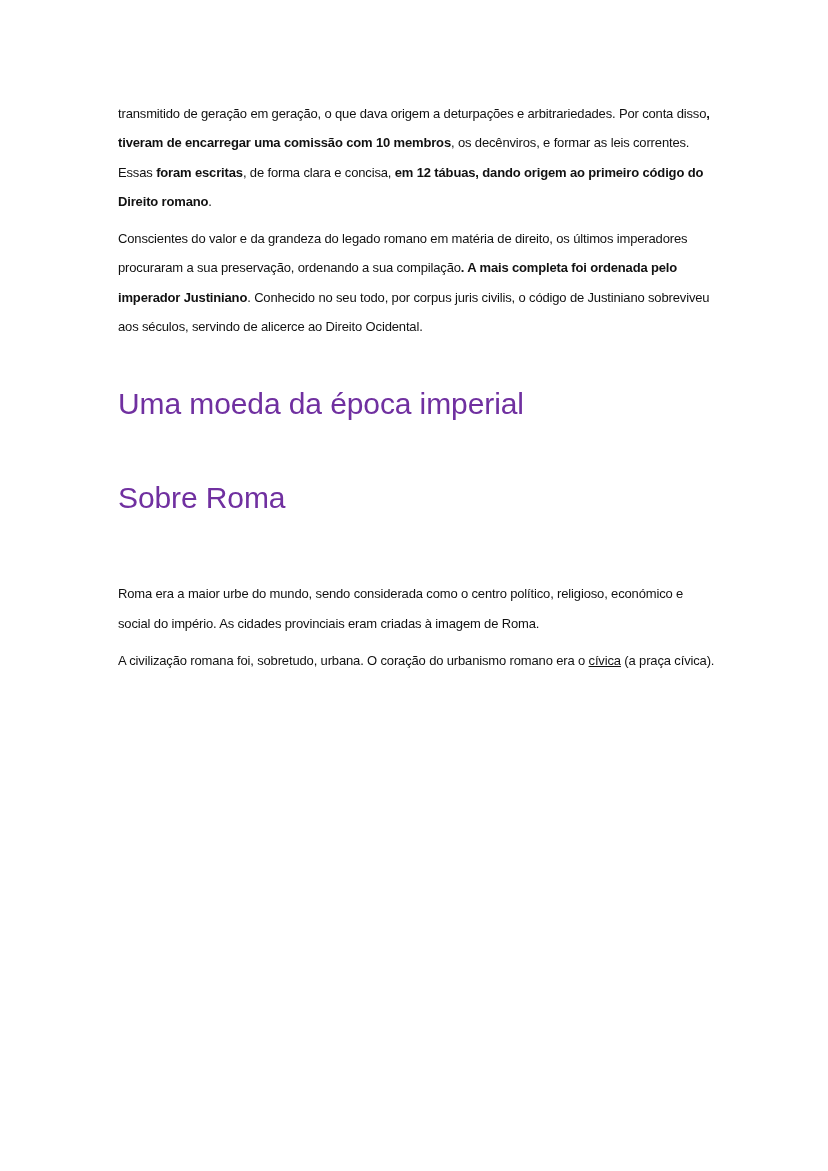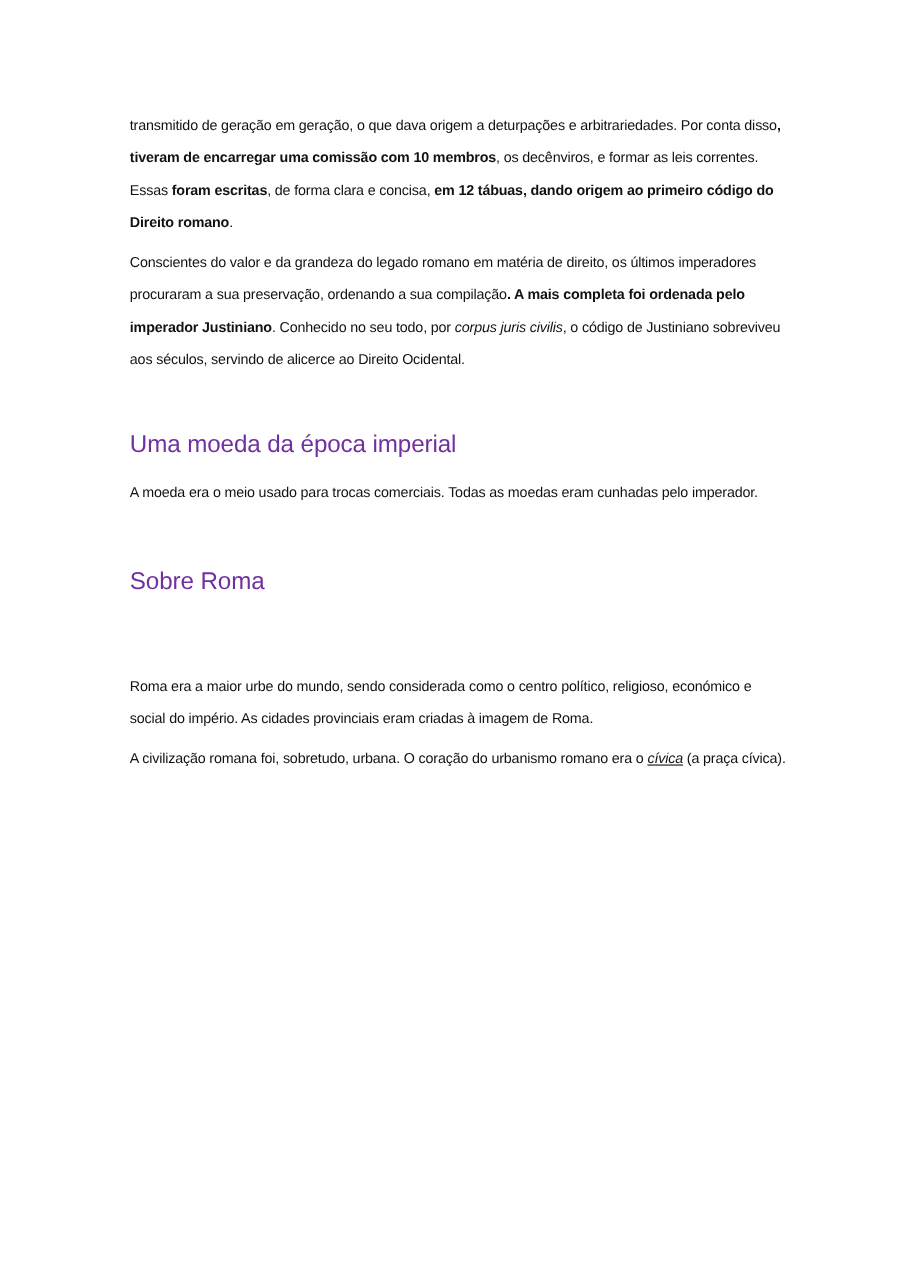--- a/index.html
+++ b/index.html
@@ -26,27 +26,27 @@
       font-size: 13px;
       line-height: 29.3px;
       letter-spacing: -0.15px;
     }
     .gap-small { height: 8px; }
     .gap-section { height: 46px; }
     h2.heading {
       margin: 0;
       font-weight: normal;
       color: #7030A0;
-      font-size: 22px;
+      font-size: 30px;
       line-height: 34px;
       letter-spacing: -0.1px;
     }
     .heading-gap { height: 12px; }
     .b { font-weight: bold; }
-    .i { font-style: italic; }
+    .i { }
     .u { text-decoration: underline; }
   </style>
 </head>
 <body>
 
 <div class="page">
 
   <p class="body-text">
     <span>transmitido de geração em geração, o que dava origem a deturpações e arbitrariedades. Por conta disso</span><span class="b">, tiveram de encarregar uma comissão com 10 membros</span><span>, os decênviros, e formar as leis correntes. Essas </span><span class="b">foram escritas</span><span>, de forma clara e concisa, </span><span class="b">em 12 tábuas, dando origem ao primeiro código do Direito romano</span><span>.</span>
   </p>
@@ -54,21 +54,20 @@
   <div class="gap-small"></div>
 
   <p class="body-text">
     <span>Conscientes do valor e da grandeza do legado romano em matéria de direito, os últimos imperadores procuraram a sua preservação, ordenando a sua compilação</span><span class="b">. A mais completa foi ordenada pelo imperador Justiniano</span><span>. Conhecido no seu todo, por </span><span class="i">corpus juris civilis</span><span>, o código de Justiniano sobreviveu aos séculos, servindo de alicerce ao Direito Ocidental.</span>
   </p>
 
   <div class="gap-section"></div>
 
   <h2 class="heading">Uma moeda da época imperial</h2>
   <div class="heading-gap"></div>
-  <p class="body-text">A moeda era o meio usado para trocas comerciais. Todas as moedas eram cunhadas pelo imperador.</p>
 
   <div class="gap-section" style="height:48px"></div>
 
   <h2 class="heading">Sobre Roma</h2>
 
   <div style="height:64px"></div>
 
   <p class="body-text">Roma era a maior urbe do mundo, sendo considerada como o centro político, religioso, económico e social do império. As cidades provinciais eram criadas à imagem de Roma.</p>
 
   <div class="gap-small"></div>

